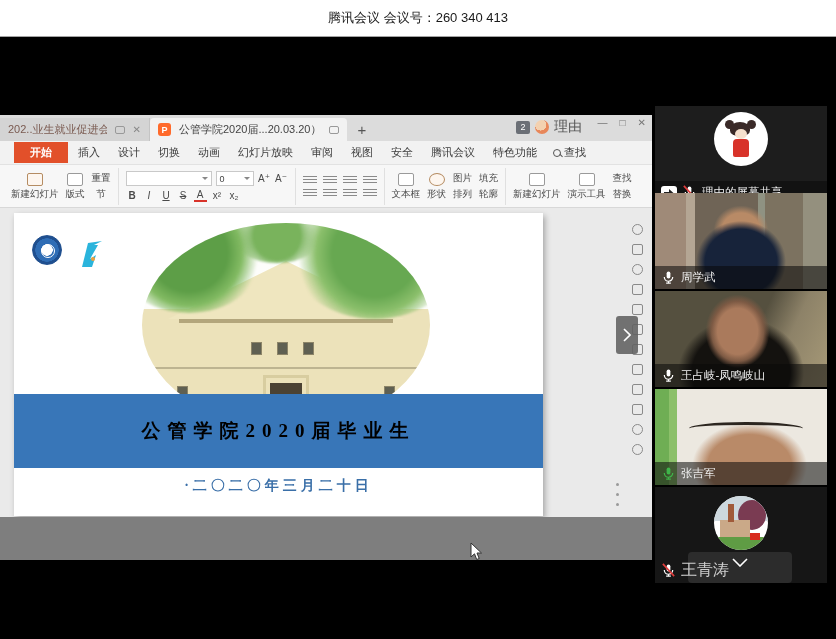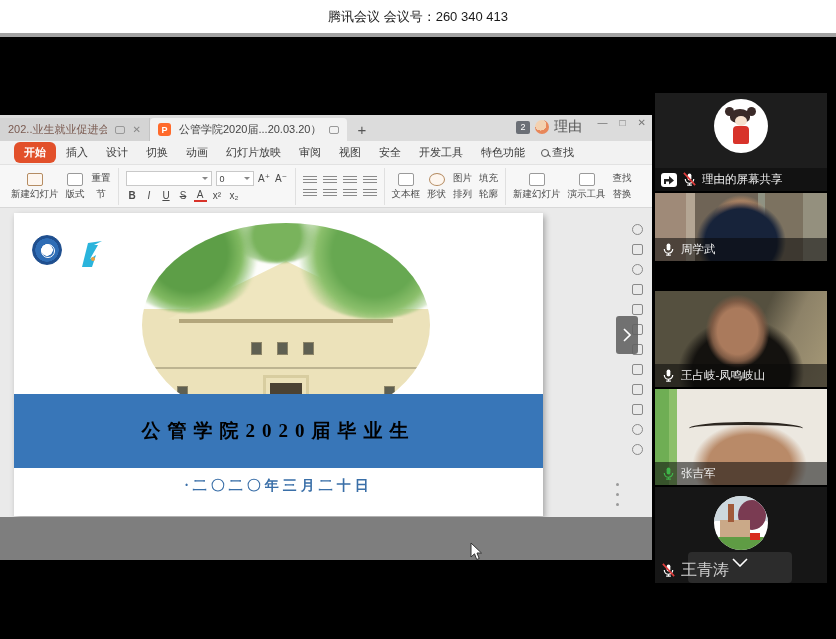--- a/index.html
+++ b/index.html
@@ -2,21 +2,21 @@
 <html><head>
 <meta charset="utf-8">
 <style>
   * { margin:0; padding:0; box-sizing:border-box; }
   html,body { background:#000; }
   body { font-family:"Liberation Sans","DejaVu Sans",sans-serif; }
   #stage { position:relative; width:836px; height:639px; background:#000; overflow:hidden; }
 
   
   .topbar { position:absolute; left:0; top:0; width:836px; height:37px; background:#ffffff;
-            display:flex; align-items:center; justify-content:center; border-bottom:4px solid #a3a3a3; }
+            display:flex; align-items:center; justify-content:center; border-bottom:1px solid #a3a3a3; }
   .topbar-title { font-size:13px; color:#1a1a1a; }
 
   
   .wps { position:absolute; left:0; top:115px; width:652px; height:402px; background:#eaeaea; }
   .tabbar { position:relative; height:26px; background:#dcdcdc; display:flex; align-items:flex-end; }
   .doc-tab { height:23px; display:flex; align-items:center; gap:8px; padding:0 8px; font-size:11px; }
   .doc-tab.inactive { color:#7a5a50; background:#d4d4d4; border-right:1px solid #c4c4c4; max-width:150px; }
   .doc-tab.active { color:#444; background:#f2f2f2; border-radius:4px 4px 0 0; }
   .doc-tab .txt { white-space:nowrap; overflow:hidden; }
   .ptico { width:13px; height:13px; border-radius:3px; background:#ff6a2b; color:#fff; font-size:9px; font-weight:bold;
@@ -27,21 +27,21 @@
   .winctl { position:absolute; top:2px; right:6px; display:flex; gap:12px; font-size:10px; color:#777; }
   .userrow { position:absolute; top:3px; right:70px; display:flex; gap:5px; align-items:center; }
   .badge2 { min-width:14px; height:13px; background:#6b6f76; color:#fff; font-size:9px; border-radius:2px;
             display:flex; align-items:center; justify-content:center; padding:0 2px; }
   .uavatar { width:14px; height:14px; border-radius:50%; background:radial-gradient(circle at 40% 35%, #f3d1b0 0 45%, #e8875a 46% 100%); }
   .uname { font-size:14px; color:#555; }
 
   .menubar { height:24px; background:#f2f2f2; display:flex; align-items:center; padding-left:14px; gap:2px;
              border-bottom:1px solid #e2e2e2; position:relative; }
   .mtab { font-size:11px; color:#3c3c3c; padding:3px 8px; white-space:nowrap; }
-  .mtab.active { background:#e2502a; color:#fff; border-radius:6px; padding:3px 10px; font-weight:bold; }
+  .mtab.active { background:#e2502a; color:#fff; border-radius:0; padding:3px 16px; font-weight:bold; }
   .msearch { display:flex; align-items:center; gap:3px; font-size:11px; color:#3c3c3c; margin-left:6px; }
   .lens { width:8px; height:8px; border:1.4px solid #555; border-radius:50%; position:relative; }
   .lens::after { content:""; position:absolute; width:4px; height:1.4px; background:#555; transform:rotate(45deg); right:-3px; bottom:-1px; }
   .quick { position:absolute; right:8px; top:0; height:24px; display:flex; align-items:center; gap:11px; font-size:11px; color:#555; }
   .qico { display:inline-block; width:11px; height:9px; border:1px solid #888; border-radius:2px; margin-right:3px; vertical-align:-1px; }
   .qico.cloud { border-radius:6px 6px 2px 2px; }
 
   .ribbon { height:43px; background:#f7f7f7; border-bottom:1px solid #d8d8d8; display:flex; align-items:stretch;
             padding:3px 4px 2px 4px; overflow:hidden; }
   .rgroup { display:flex; align-items:center; gap:7px; padding:0 7px; border-right:1px solid #e0e0e0; }
@@ -190,21 +190,21 @@
     <div class="menubar">
       <span class="mtab active">开始</span>
       <span class="mtab">插入</span>
       <span class="mtab">设计</span>
       <span class="mtab">切换</span>
       <span class="mtab">动画</span>
       <span class="mtab">幻灯片放映</span>
       <span class="mtab">审阅</span>
       <span class="mtab">视图</span>
       <span class="mtab">安全</span>
-      <span class="mtab">开发工具</span>
+      <span class="mtab">腾讯会议</span>
       <span class="mtab">特色功能</span>
       <span class="msearch">
         <span class="lens"></span>
         <span>查找</span>
       </span>
     </div>
 
     <div class="ribbon">
       <div class="rgroup">
         <div class="rbtn">
@@ -373,21 +373,21 @@
       <span class="cursor">
         <svg width="13" height="19" viewBox="0 0 13 19">
           <path d="M1 1 L1 15 L4.5 11.8 L6.7 17.5 L9.2 16.5 L7 11 L11.5 11 Z" fill="#fff" stroke="#333" stroke-width="1"></path>
         </svg>
       </span>
     </div>
   </div>
 
   <div class="graystrip"></div>
 
-  <div class="tile" style="top:93px; height:98px;">
+  <div class="tile" style="top:106px; height:98px;">
     <div class="bigavatar">
       <span class="girl-bun1"></span>
         <span class="girl-bun2"></span>
         <span class="girl-hair"></span>
       <span class="girl-face"></span>
         <span class="girl-body"></span>
     </div>
     <div class="namebar">
       <span class="shareico">
         <svg width="12" height="10" viewBox="0 0 12 10">
@@ -400,21 +400,21 @@
           <path d="M3.5 7.5 a4.5 4.5 0 0 0 9 0" stroke="#fff" stroke-width="1.3" fill="none"></path>
           <line x1="8" y1="12" x2="8" y2="14" stroke="#fff" stroke-width="1.3"></line>
           <line x1="5.5" y1="14" x2="10.5" y2="14" stroke="#fff" stroke-width="1.3"></line>
           <line x1="2" y1="1" x2="14" y2="14" stroke="#e03c3c" stroke-width="1.8"></line>
         </svg>
       </span>
       <span class="pname">理由的屏幕共享</span>
     </div>
   </div>
 
-  <div class="tile vid-zhou" style="top:193px; height:68px;">
+  <div class="tile vid-zhou" style="top:193px; height:96px;">
     <div class="namebar">
       <span class="micwrap">
         <svg width="15" height="15" viewBox="0 0 16 16">
           <rect x="6" y="1.5" width="4" height="7.5" rx="2" fill="#fff"></rect>
           <path d="M3.5 7.5 a4.5 4.5 0 0 0 9 0" stroke="#fff" stroke-width="1.3" fill="none"></path>
           <line x1="8" y1="12" x2="8" y2="14" stroke="#fff" stroke-width="1.3"></line>
           <line x1="5.5" y1="14" x2="10.5" y2="14" stroke="#fff" stroke-width="1.3"></line>
         </svg>
       </span>
       <span class="pname">周学武</span>

